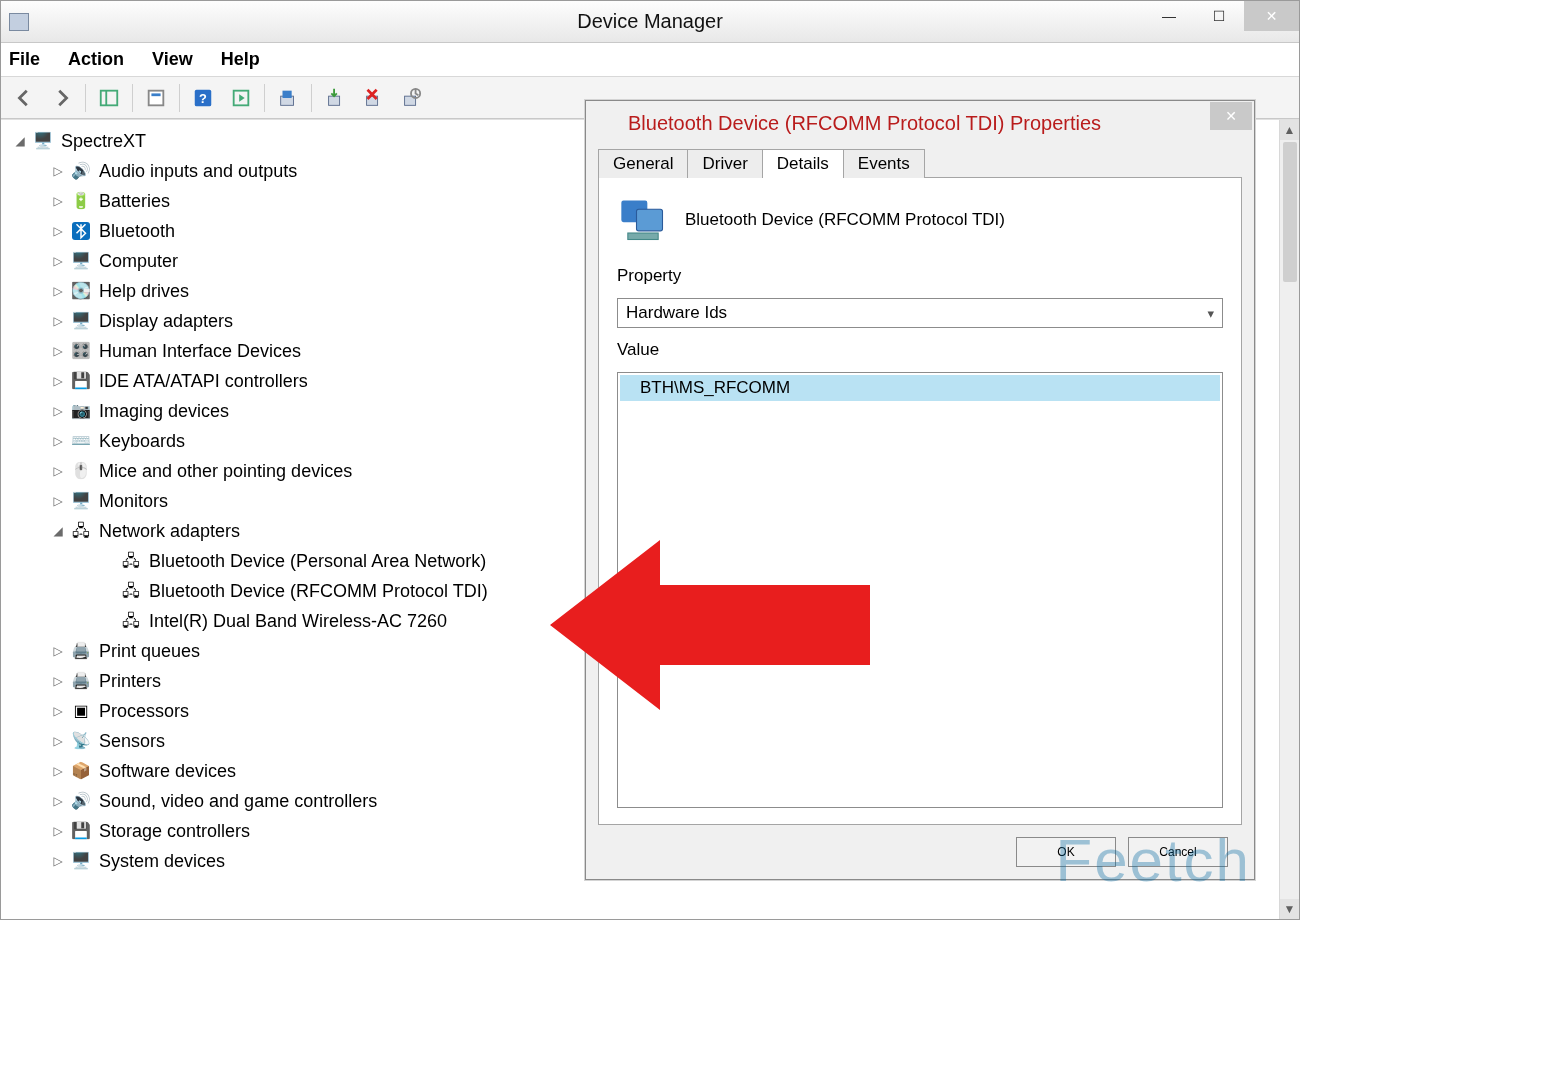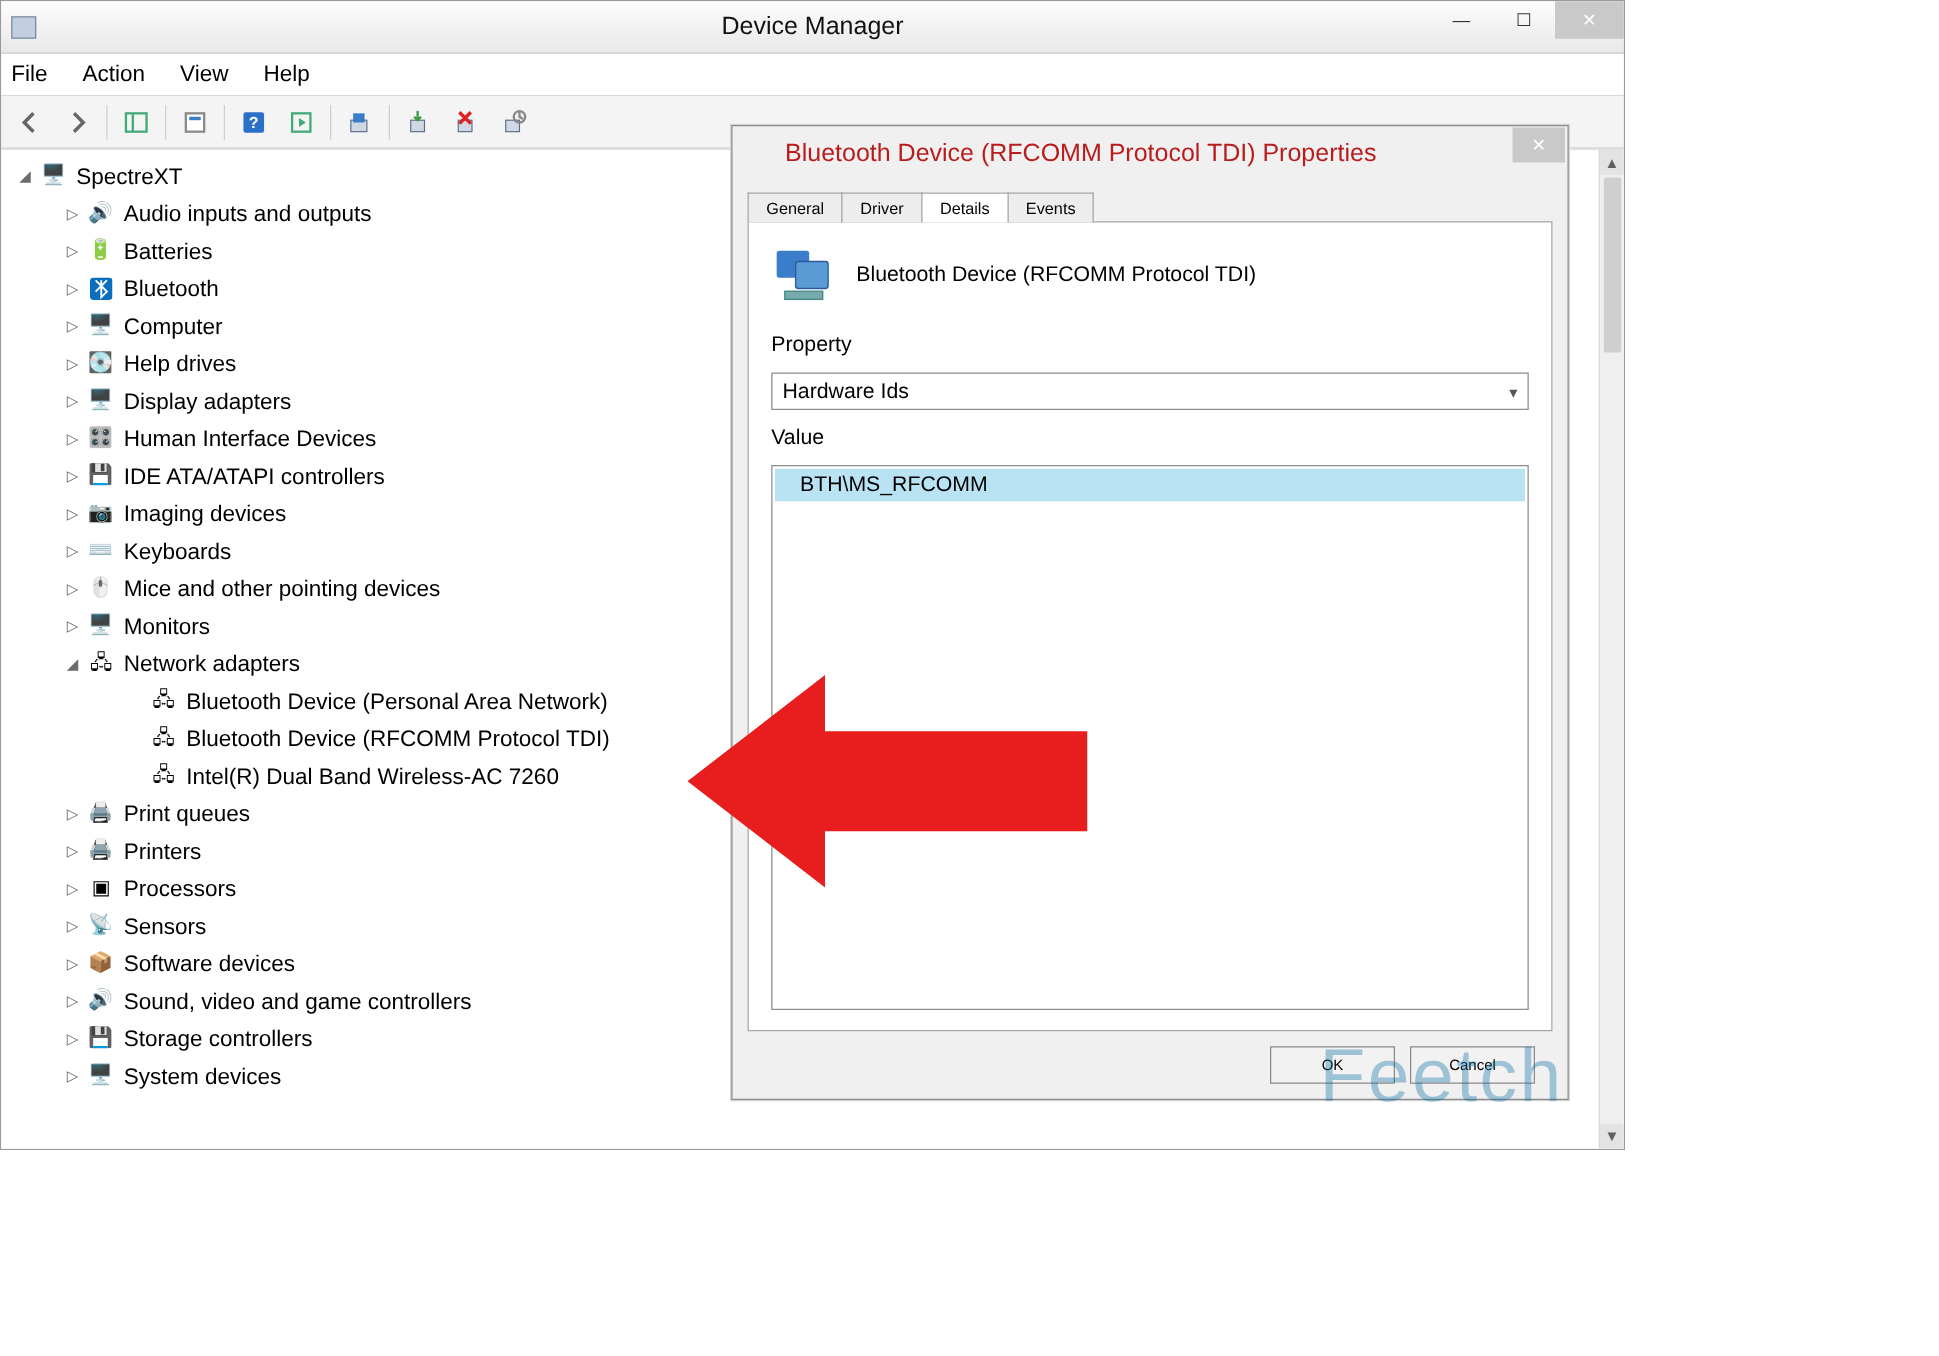--- a/index.html
+++ b/index.html
@@ -47,21 +47,21 @@
   font-family: "Segoe UI Symbol", sans-serif; font-size:14px; color:#333;
 }
 .win-btn.close { background:#c9c9c9; color:#fff; width:55px; }
 
 
 .menubar {
   height:34px; background:#fff; border-bottom:1px solid #d8d8d8;
   display:flex; align-items:center; padding-left:8px; gap:28px;
   font-size:18px;
 }
-.menubar span { cursor:default; }
+.menubar span { cursor:default;font-weight:bold; }
 
 
 .toolbar {
   height:42px; background:#f4f4f4; border-bottom:1px solid #c8c8c8;
   display:flex; align-items:center; padding-left:6px; gap:4px;
 }
 .tool-btn {
   width:34px; height:32px; display:flex; align-items:center; justify-content:center;
   color:#444;
 }
@@ -119,21 +119,21 @@
 .dlg-title { font-size:20px; color:#b91c1c;margin-left:28px; }
 .dlg-close {
   width:42px; height:28px; background:#c9c9c9; color:#fff;
   display:flex; align-items:center; justify-content:center; font-size:14px;
   margin-right:2px; margin-top:-14px;
 }
 .dlg-body { flex:1; padding:0 12px 12px 12px; display:flex; flex-direction:column; }
 .tabstrip { display:flex; height:32px; align-items:flex-end; }
 .tab {
   padding:4px 14px; border:1px solid #a5a5a5; border-bottom:none;
-  background:#ededed; font-size:13px; margin-right:-1px; cursor:default;
+  background:#ededed; font-size:17px; margin-right:-1px; cursor:default;
   position:relative; top:1px;margin-top:24px;
 }
 .tab.active { background:#fff; z-index:2; }
 .tab-panel {
   flex:1; background:#fff; border:1px solid #a5a5a5; padding:16px 18px;
   display:flex; flex-direction:column; gap:12px;
 }
 .device-header { display:flex; align-items:center; gap:16px; margin-bottom:8px; }
 .device-icon {
   width:52px; height:52px;

